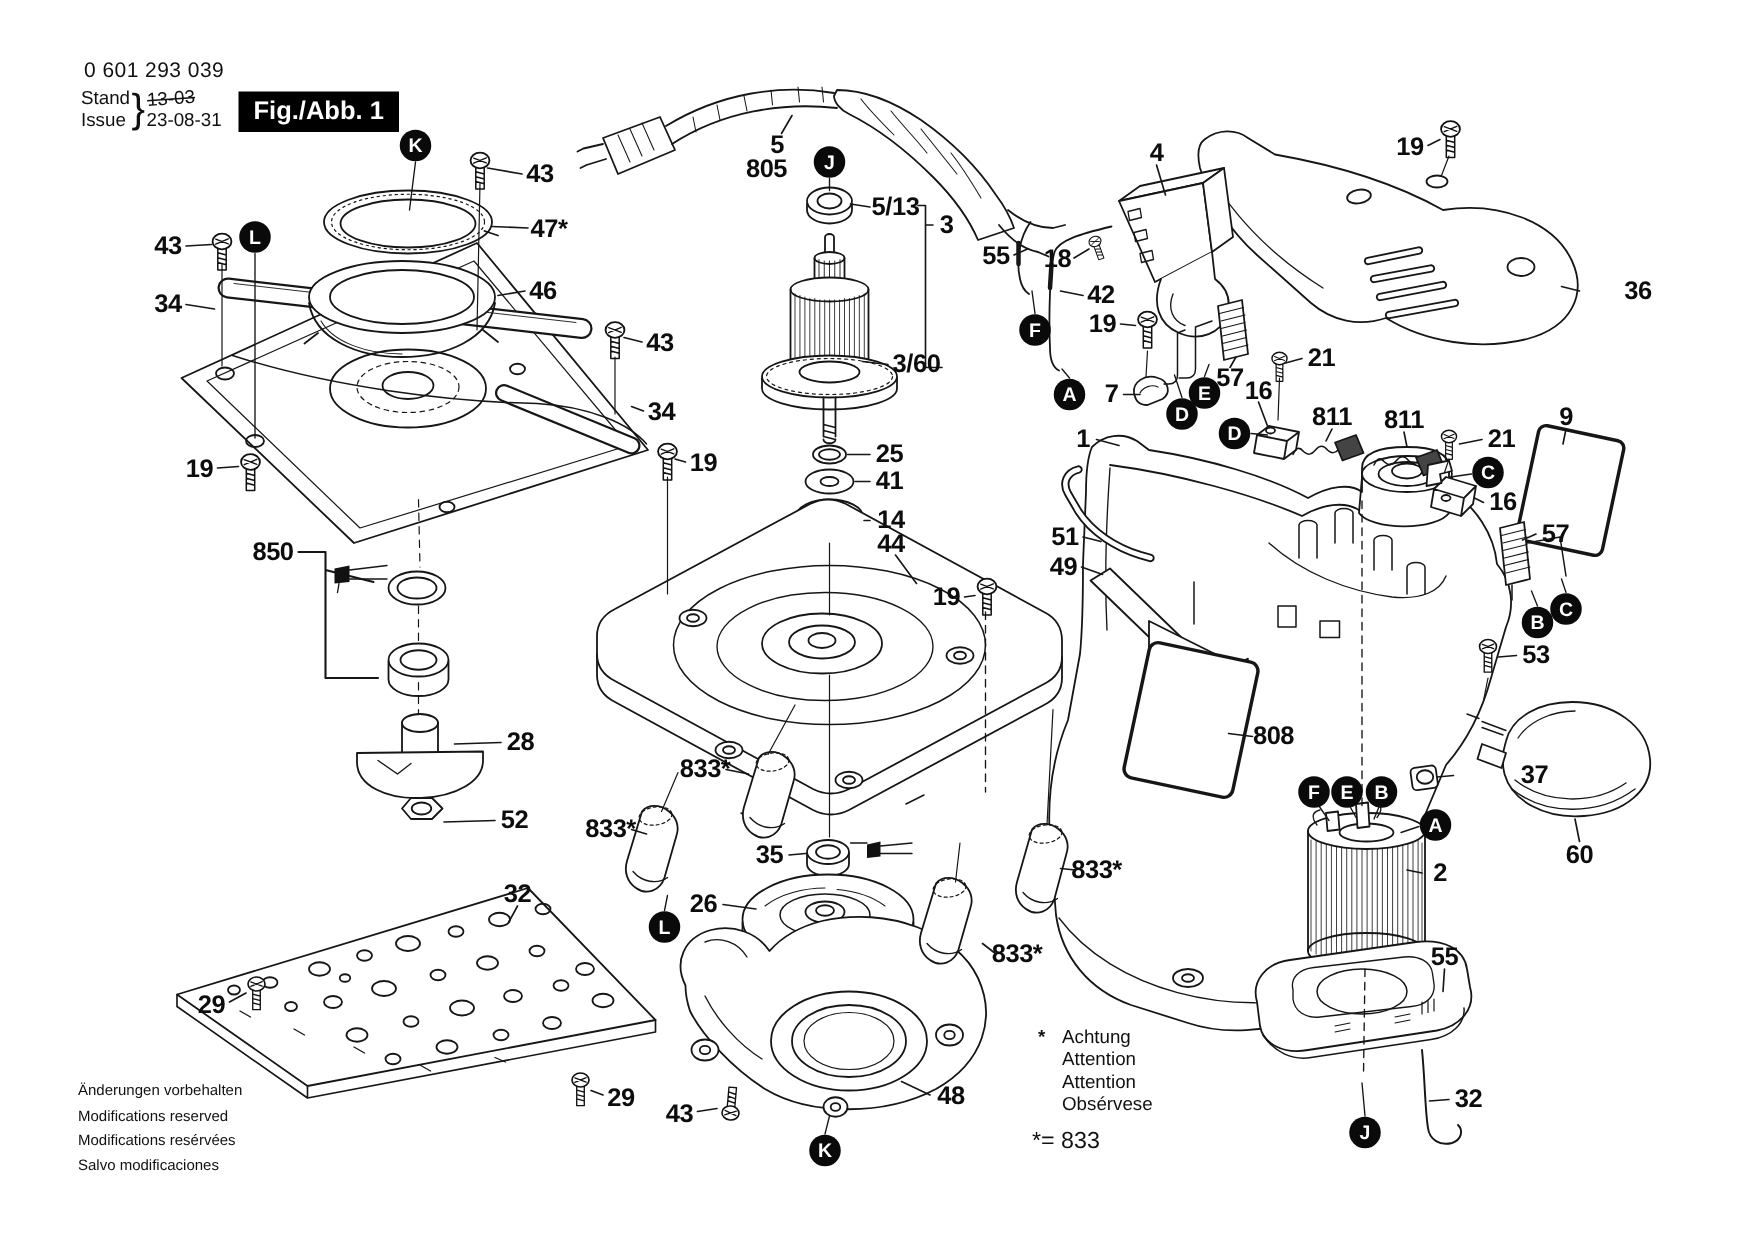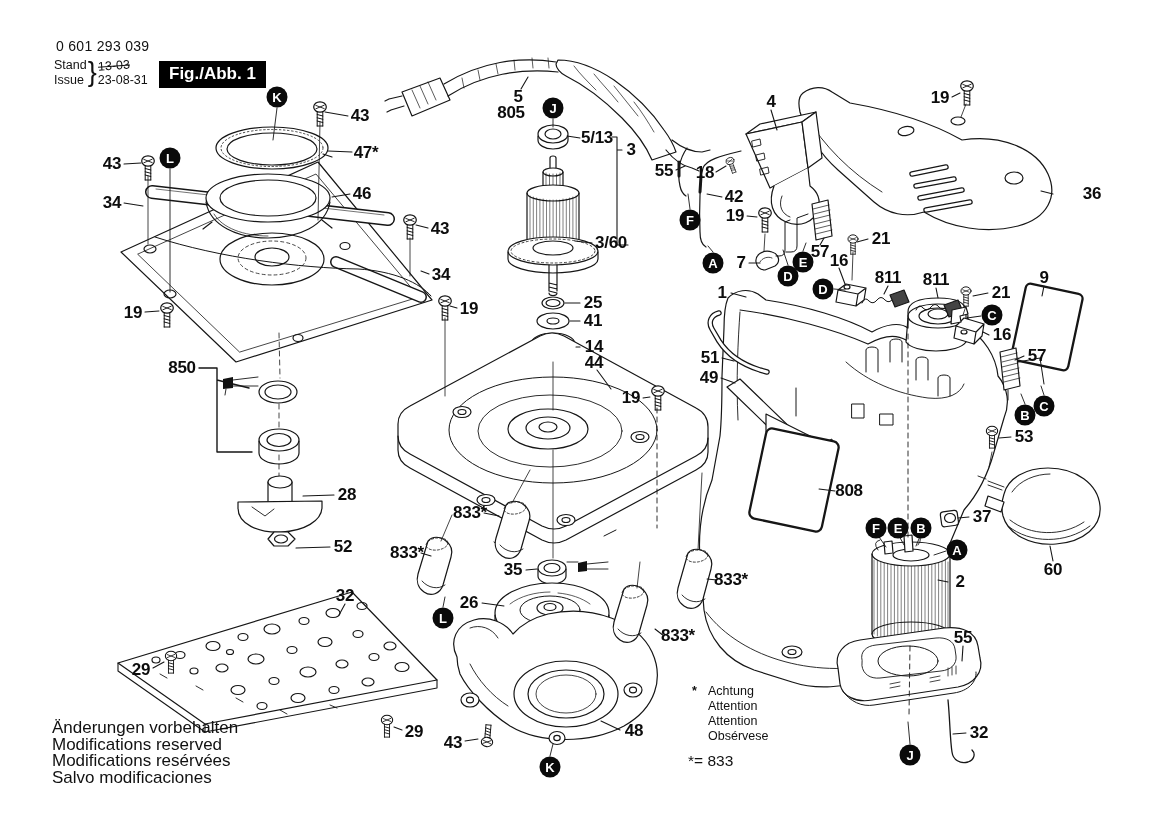--- a/index.html
+++ b/index.html
@@ -13,21 +13,21 @@
            background:#0a0a0a;color:#fff;font-weight:bold;font-size:13px;line-height:21px;
            text-align:center;}
   .hdr-num{position:absolute;left:56px;top:38px;font-size:14px;letter-spacing:.3px;}
   .issue-block{position:absolute;left:54px;top:57px;display:flex;align-items:center;font-size:12.5px;}
   .issue-block .words{display:flex;flex-direction:column;line-height:15px;}
   .brace{font-size:27px;font-weight:normal;margin:0 1px 0 1px;}
   .issue-block .vals{display:flex;flex-direction:column;line-height:15px;}
   .struck{text-decoration:line-through;transform:rotate(-4deg);}
   .figbox{position:absolute;left:159px;top:61px;background:#000;color:#fff;font-weight:bold;
           font-size:17px;padding:3px 10px 4px 10px;}
-  .legal{position:absolute;left:52px;top:720px;font-size:17px;line-height:16.5px;}
+  .legal{position:absolute;left:52px;top:720px;font-size:10px;line-height:16.5px;}
   .note{position:absolute;left:692px;top:684px;font-size:12.5px;line-height:14px;}
   .note .star{position:absolute;left:0;top:0;font-weight:bold;}
   .note .nlines{margin-left:16px;}
   .note .nlines div{margin-bottom:1px;}
   .note-eq{position:absolute;left:688px;top:752px;font-weight:normal;font-size:15.5px;}
 </style>
 </head>
 <body>
 
 <div class="canvas">
@@ -431,21 +431,21 @@
       <div class="plabel" style="left: 1002px; top: 335px;">16</div>
       <div class="plabel" style="left: 1044px; top: 278px;">9</div>
       <div class="plabel" style="left: 1092px; top: 194px;">36</div>
       <div class="plabel" style="left: 940px; top: 98px;">19</div>
       <div class="plabel" style="left: 1037px; top: 356px;">57</div>
       <div class="plabel" style="left: 1024px; top: 437px;">53</div>
       <div class="plabel" style="left: 722px; top: 293px;">1</div>
       <div class="plabel" style="left: 710px; top: 358px;">51</div>
       <div class="plabel" style="left: 709px; top: 378px;">49</div>
       <div class="plabel" style="left: 849px; top: 491px;">808</div>
-      <div class="plabel" style="left: 982px; top: 517px;">37</div>
+      <div class="plabel" style="left: 1023px; top: 517px;">37</div>
       <div class="plabel" style="left: 960px; top: 582px;">2</div>
       <div class="plabel" style="left: 1053px; top: 570px;">60</div>
       <div class="plabel" style="left: 963px; top: 638px;">55</div>
       <div class="plabel" style="left: 979px; top: 733px;">32</div>
       <div class="plabel" style="left: 470px; top: 513px;">833*</div>
       <div class="plabel" style="left: 407px; top: 553px;">833*</div>
       <div class="plabel" style="left: 731px; top: 580px;">833*</div>
       <div class="plabel" style="left: 678px; top: 636px;">833*</div>
       <div class="callout" style="left: 277px; top: 97px;">K</div>
       <div class="callout" style="left: 170px; top: 158px;">L</div>

